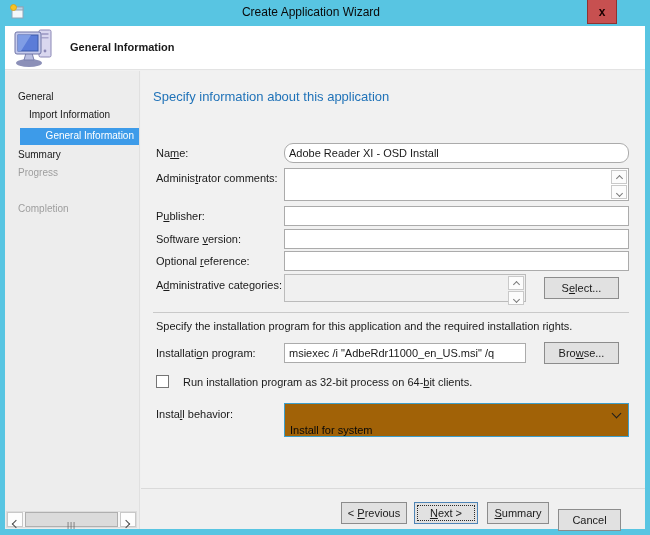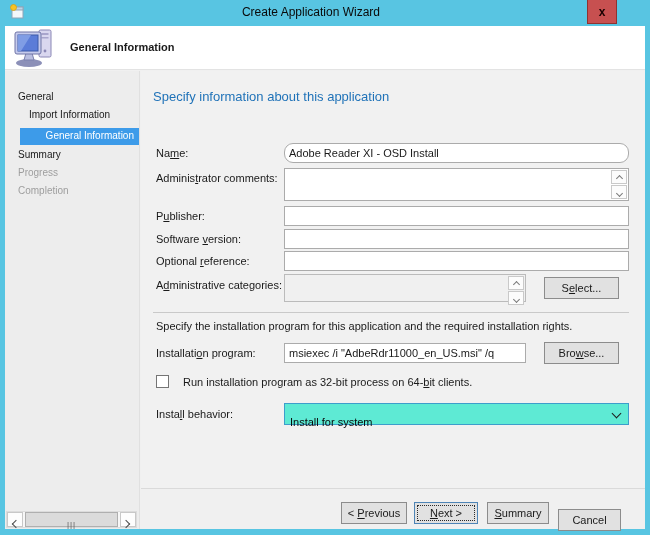--- a/index.html
+++ b/index.html
@@ -55,21 +55,21 @@
 
   .btn { position:absolute; height:22px; background:#E1E1E1; border:1px solid #8C8C8C; font-family:"Liberation Sans", sans-serif; font-size:11px; color:#1a1a1a; text-align:center; line-height:19px; }
   .btn.focus-default { border-color:#4E84B5; outline:1px dotted #2a2a2a; outline-offset:-4px; }
 
   .sep { position:absolute; left:12px; width:476px; height:1px; background:#C9C9C9; }
   .section-text { position:absolute; left:15px; font-size:11px; color:#1a1a1a; }
 
   .checkbox { position:absolute; left:15px; width:13px; height:13px; background:#ffffff; border:1px solid #757575; }
   .cb-label { position:absolute; left:34px; font-size:11px; color:#1a1a1a; }
 
-  .combo { position:absolute; left:143px; width:345px; height:22px; background:#5eead4; border:1px solid #3D9ECB; font-size:11px; color:#0a0a0a; line-height:20px; padding:8px 5px; }
+  .combo { position:absolute; left:143px; width:345px; height:22px; background:#a16207; border:1px solid #3D9ECB; font-size:11px; color:#0a0a0a; line-height:20px; padding:16px 5px; }
   .combo .chev { position:absolute; right:8px; top:6px; border-color:#1e1e1e; width:7px; height:7px; }
 
   .footer { position:absolute; left:0; bottom:0; width:504px; height:41px; background:#F0F0F0; border-top:1px solid #DADADA; }
 </style>
 </head>
 <body>
 
 <div class="window">
 
   <div class="titlebar">
@@ -102,21 +102,21 @@
       </span>
       <span class="banner-title">General Information</span>
     </div>
 
     <div class="sidebar">
       <div class="step" style="left:13px; top:20px;">General</div>
       <div class="step" style="left:24px; top:38px;">Import Information</div>
       <div class="step selected" style="top:57px;">General Information</div>
       <div class="step" style="left:13px; top:78px;">Summary</div>
       <div class="step dim" style="left:13px; top:96px;">Progress</div>
-      <div class="step dim" style="left:13px; top:114px;">Completion</div>
+      <div class="step dim" style="left:13px; top:132px;">Completion</div>
 
       <div class="hscroll">
         <div class="hs-btn left"><span class="chev left" style="margin:4px 0 0 5px;"></span></div>
         <div class="hs-thumb"><span class="grip">|||</span></div>
         <div class="hs-btn right"><span class="chev right" style="margin:4px 0 0 2px;"></span></div>
       </div>
     </div>
 
     <div class="main">
       <div class="heading">Specify information about this application</div>

